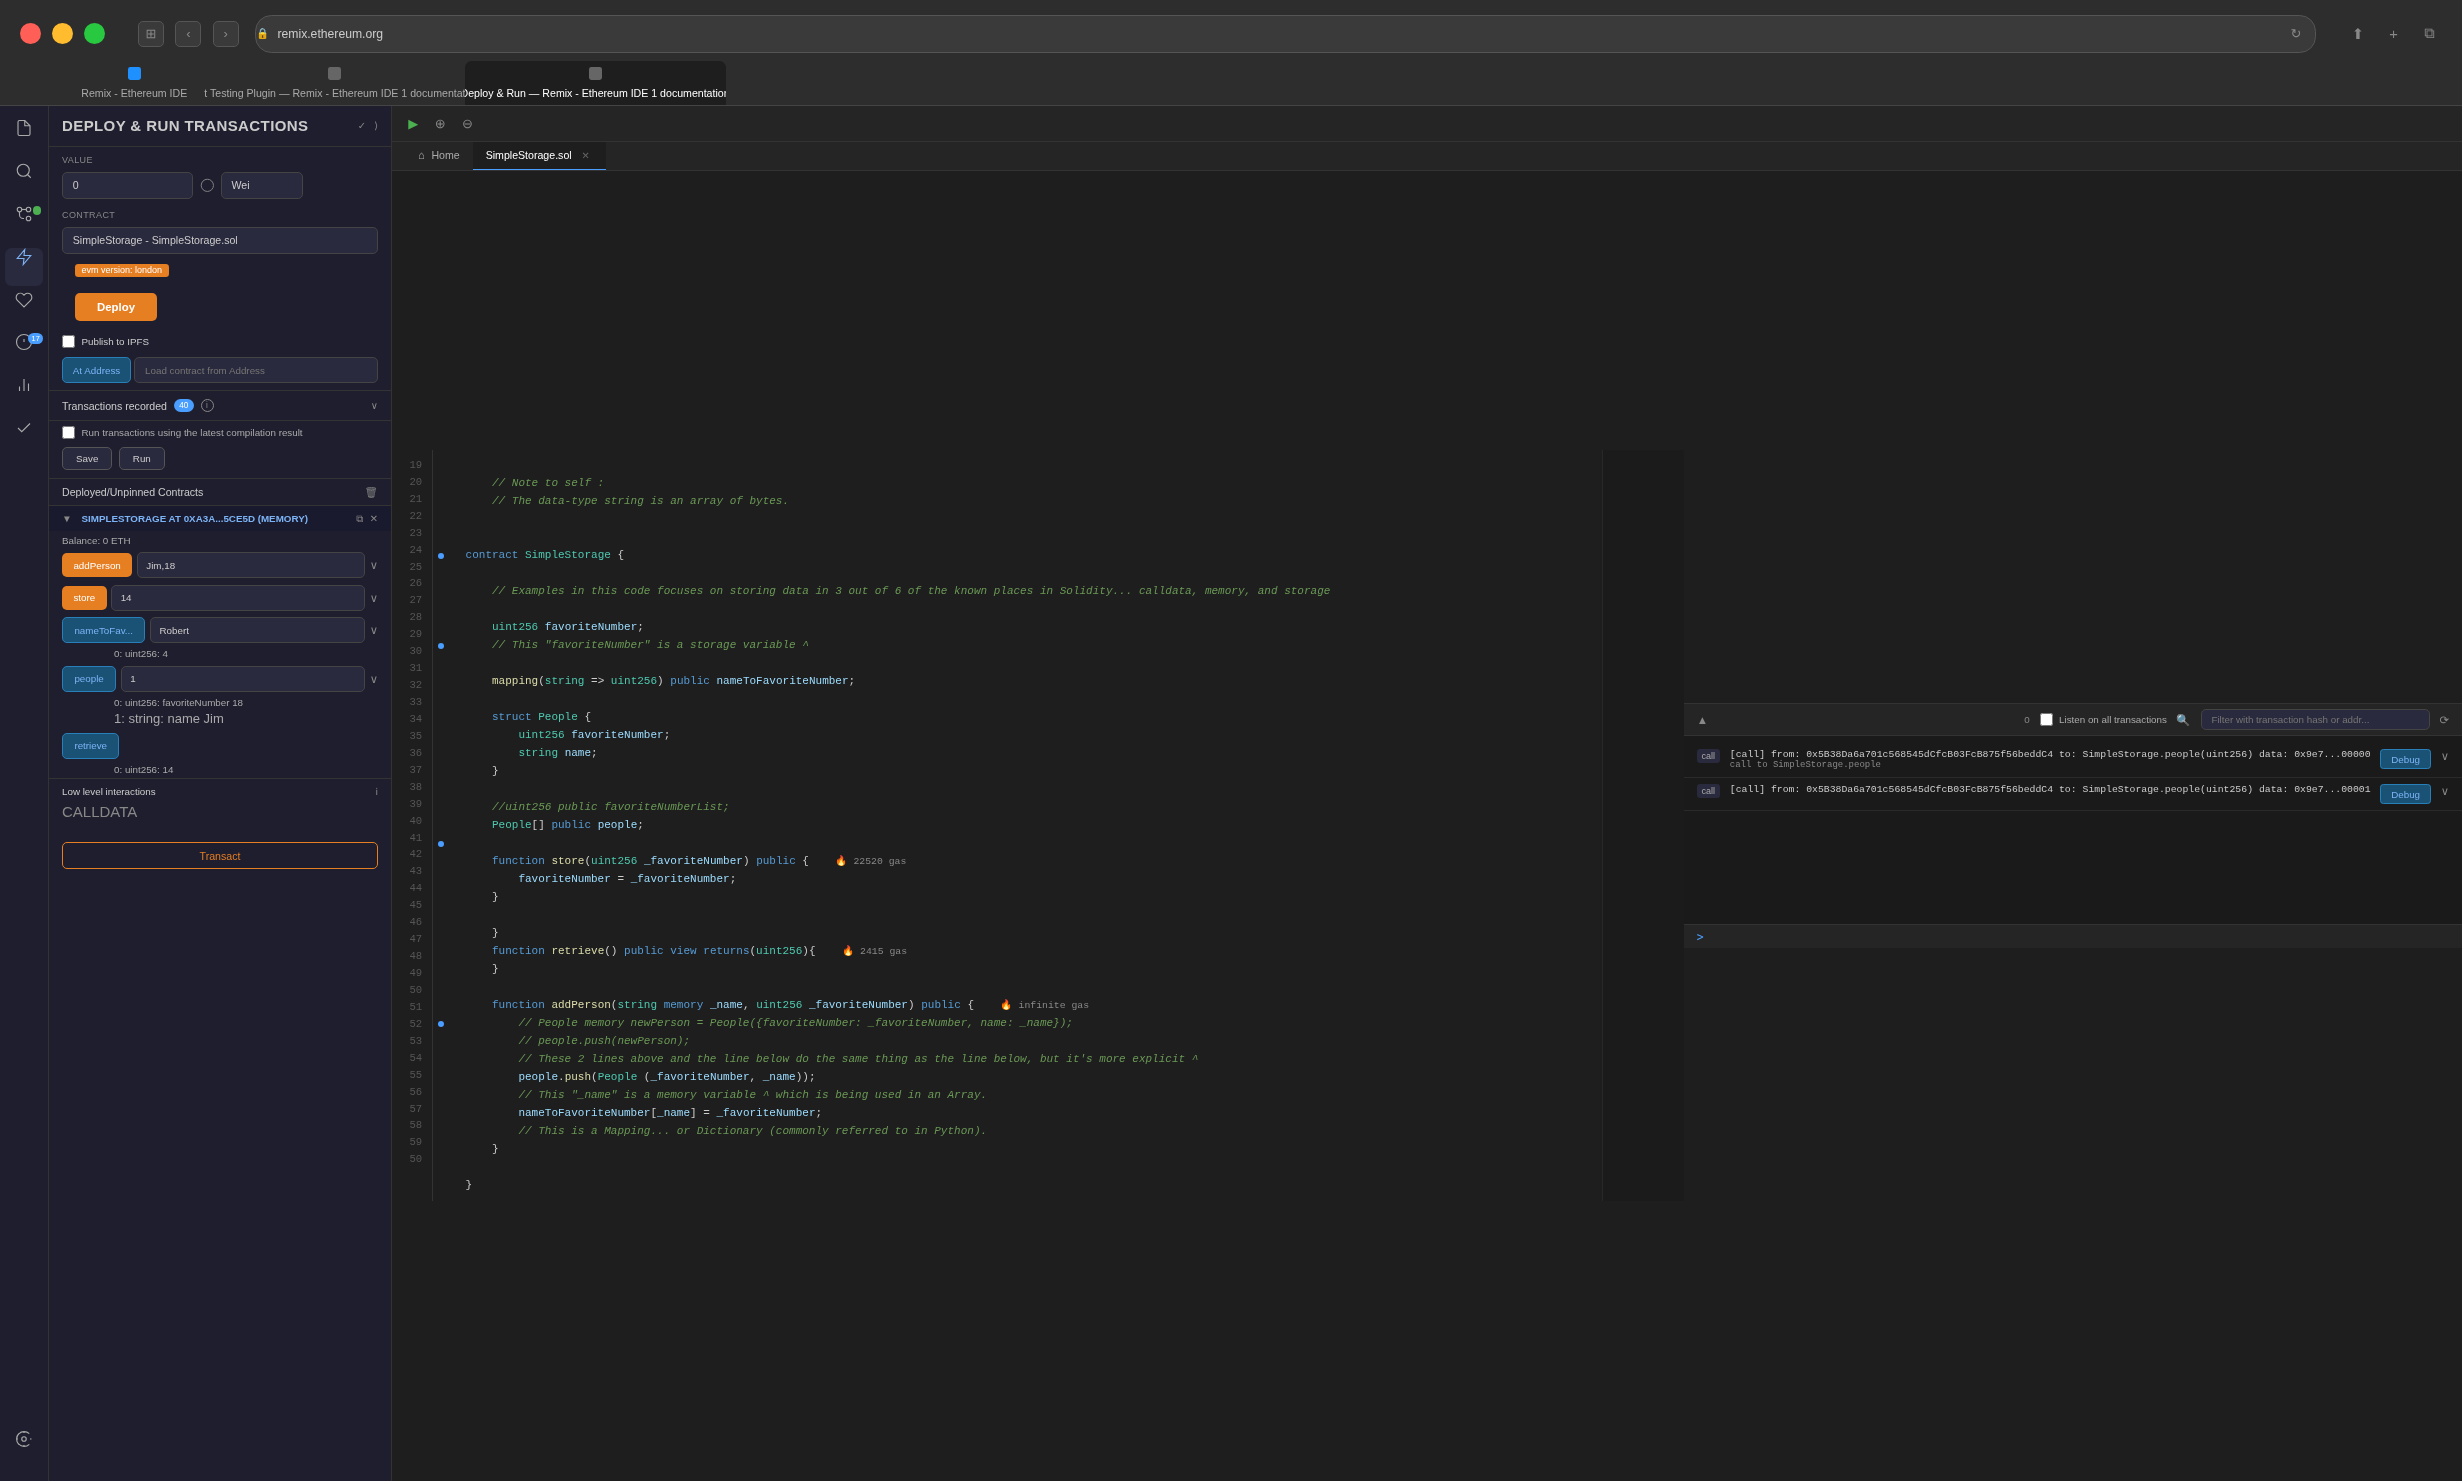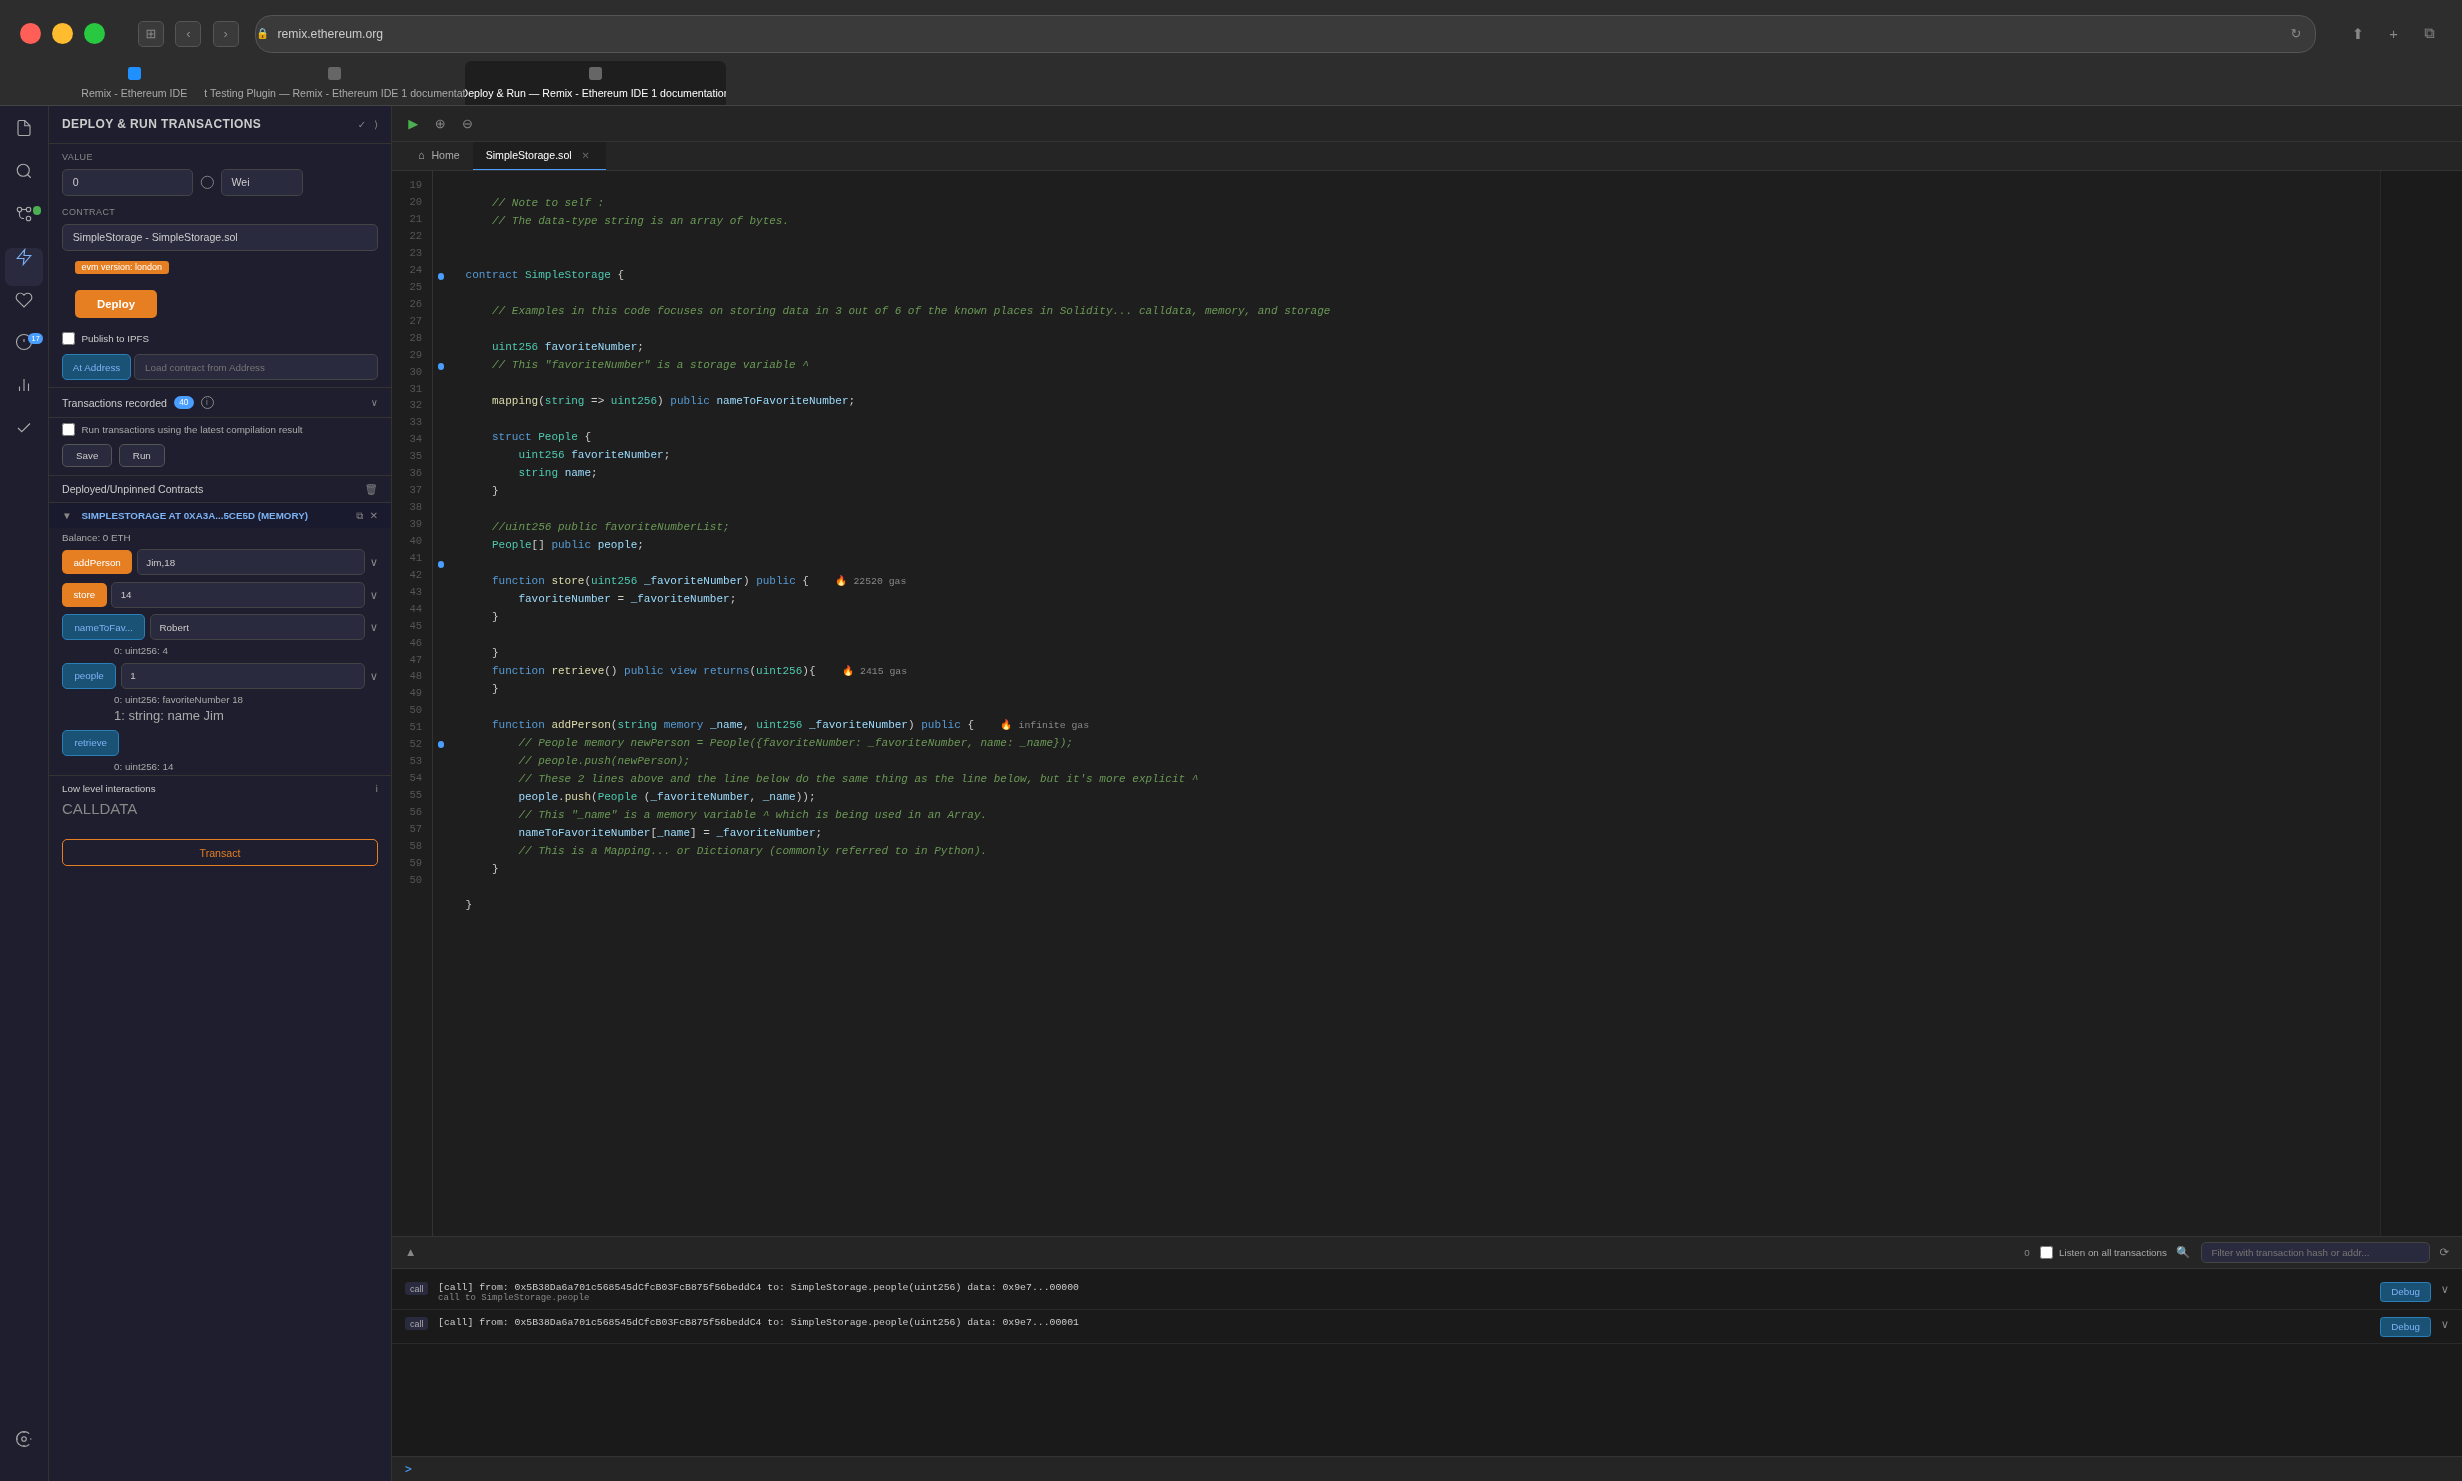--- a/index.html
+++ b/index.html
@@ -164,21 +164,21 @@
       flex-direction: column;
     }
     .deploy-panel-header {
       display: flex;
       align-items: center;
       justify-content: space-between;
       padding: 11.4px 13px;
       border-bottom: 0.8px solid #333;
     }
     .deploy-panel-title {
-      font-size: 12px;
+      font-size: 15px;
       font-weight: 700;
       color: #ccc;
       letter-spacing: 0.4px;
     }
     .deploy-panel-icons {
       display: flex;
       gap: 8.2px;
       color: #888;
     }
     .section-label {
@@ -911,21 +911,21 @@
       <div class="editor-tab">
         <span class="tab-icon">⌂</span>
         <span>Home</span>
       </div>
       <div class="editor-tab active">
         <span>SimpleStorage.sol</span>
         <span class="tab-close">✕</span>
       </div>
     </div>
 
-    <div style="flex:1;display:flex;flex-direction:column;overflow:hidden;">
+    <div style="flex:1;display:flex;flex-direction:row;overflow:hidden;align-items:center;">
 
       <div class="code-editor" style="flex:1;">
         <div class="line-numbers">
           <span class="line-number">19</span>
           <span class="line-number">20</span>
           <span class="line-number">21</span>
           <span class="line-number">22</span>
           <span class="line-number">23</span>
           <span class="line-number">24</span>
           <span class="line-number">25</span>

